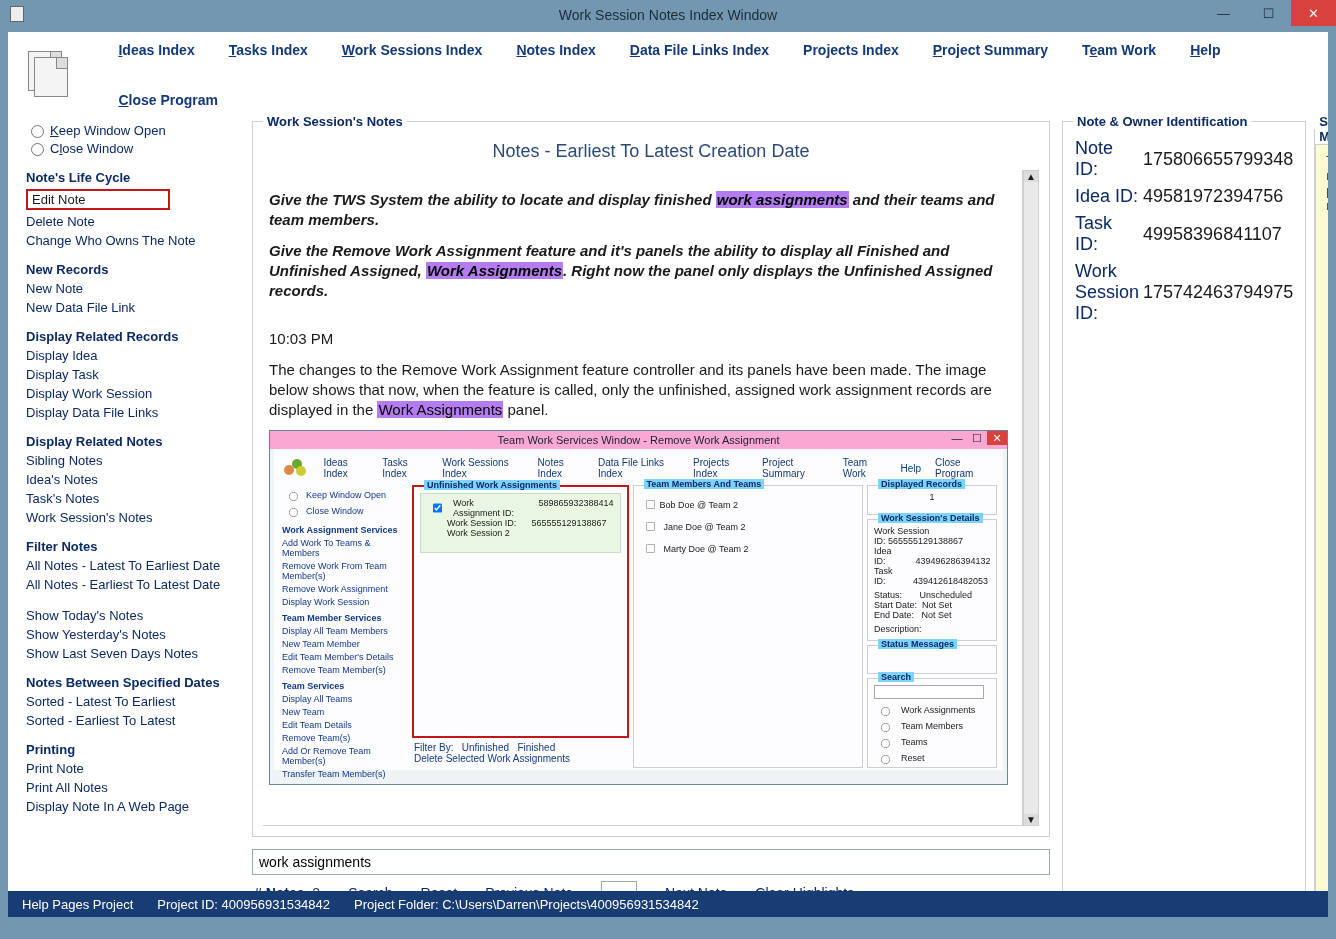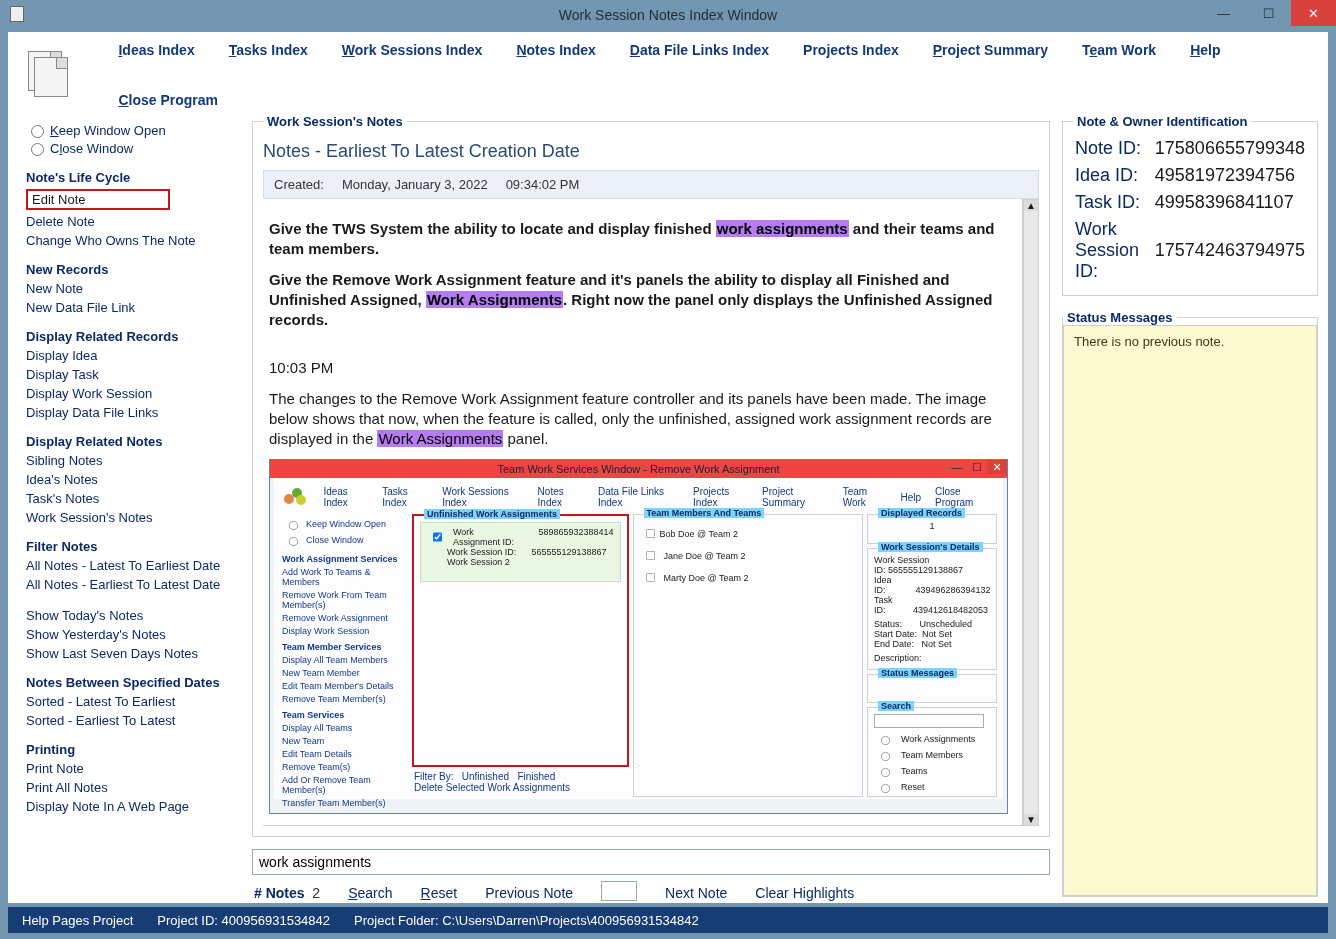--- a/index.html
+++ b/index.html
@@ -90,37 +90,37 @@
   }
   fieldset {
     border:1px solid #cfcfcf;
     margin:0 0 6px 0;
     padding: 6px 10px 10px 10px;
   }
   fieldset > legend {
     color:#0b2a66; font-weight:700; padding:0 4px; font-size:13px;
   }
   .notes-fieldset { flex:1; display:flex; flex-direction:column; position:relative; min-height:0; }
-  .notes-title { color:#2a4a7a; font-size:18px; padding:6px 0 8px; }
+  .notes-title { text-align:center; color:#2a4a7a; font-size:18px; padding:6px 0 8px; }
   .created-bar {
     background:#ecf0f8; border:1px solid #d6dbe8;
     padding:6px 10px; color:#333; font-size:13px; display:flex; gap:18px;
   }
   .note-body {
     flex:1; overflow:auto; border-right:1px solid #cfcfcf; border-bottom:1px solid #cfcfcf;
     padding: 10px 14px 10px 6px; position:relative;
   }
   .note-body p { margin: 10px 0; font-size:15px; line-height:1.35; }
-  .note-body .bold { font-weight:700; }
+  .note-body .bold { font-weight:700;font-style:italic; }
   .hl { background:#b57cf2; color:#000; padding:0 1px; }
   .embedded-shot {
     border:1px solid #6b83a2; background:#eef3f6; height:355px; position:relative;
     font-size:10px;
   }
-  .emb-title { position:absolute; top:0; left:0; right:0; height:18px; background:#ef4444; color:#14232d; display:flex; align-items:center; justify-content:center; font-size:11px;}
+  .emb-title { position:absolute; top:0; left:0; right:0; height:18px; background:#f9a8d4; color:#14232d; display:flex; align-items:center; justify-content:center; font-size:11px;}
   .emb-title .wc { position:absolute; right:0; top:0; display:flex;}
   .emb-title .wc div{ width:20px; height:14px; display:flex; align-items:center; justify-content:center;}
   .emb-title .wc .cl{ background:#d9413c; color:#fff;}
   .emb-body { position:absolute; top:18px; bottom:14px; left:4px; right:4px; background:#fdfdff; display:flex; flex-direction:column;}
   .emb-menubar { display:flex; gap:14px; align-items:center; padding:8px 10px 4px 10px; color:#123a7a; font-size:10px;}
   .emb-menubar .logo { width:20px; height:18px; position:relative; margin-right:8px;}
   .emb-menubar .logo span{ position:absolute; width:10px; height:10px; border-radius:50%; }
   .emb-main { flex:1; display:flex; padding:2px 6px; gap:4px; min-height:0;}
   .emb-left { width:128px; font-size:9px; color:#12398a; padding:2px 2px;}
   .emb-left .h{ font-weight:700; margin-top:6px; margin-bottom:2px;}
@@ -141,28 +141,28 @@
   }
   .controls-row {
     display:flex; align-items:flex-end; gap:28px; padding:6px 2px 2px 2px; color:#0b2a66; font-size:14px;
   }
   .controls-row .lbl { font-weight:700; }
   .controls-row .val { color:#333; font-weight:400; }
   .controls-row .link2 { color:#0b2a66; cursor:pointer; }
   .controls-row .ul { text-decoration:underline; }
   .page-box { border:1px solid #9aa; width:36px; height:20px; background:#fff;}
   .right-col {
-    width: 270px; padding:0 10px 0 4px; display:flex; flex-direction:column; gap:8px;
+    width: 270px; padding:0 10px 0 4px; display:flex; gap:8px;
   }
   .right-col table { width:100%; font-size:18px; color:#1a1a1a; border-collapse:collapse;}
   .right-col td { padding:3px 2px; }
   .right-col td.k { color:#0b2a66; width:110px;}
   .status-box { flex:1; background:#fbfad0; border:1px solid #cfcfcf; padding:8px 10px; font-size:13px; color:#3a3a1a; min-height:0; overflow:auto;}
   .status-bar {
-    position:absolute; left:8px; right:8px; bottom:6px; height:26px;
+    position:absolute; left:8px; right:8px; bottom:22px; height:26px;
     background:#183c74; color:#fff; display:flex; align-items:center; gap:24px; padding:0 14px; font-size:13px;
   }
   input[type=radio]{ margin-right:6px; }
 </style>
 </head>
 <body>
 
 <div class="outer-frame">
   <div class="titlebar">
     <div class="doc-icon"></div>
@@ -242,25 +242,20 @@
         <div class="heading">Printing</div>
         <div class="link">Print Note</div>
         <div class="link">Print All Notes</div>
         <div class="link">Display Note In A Web Page</div>
       </div>
 
       <div class="center-col">
         <fieldset class="notes-fieldset">
           <legend>Work Session's Notes</legend>
           <div class="notes-title">Notes - Earliest To Latest Creation Date</div>
-          <div class="created-bar">
-            <span>Created:</span>
-            <span>Monday, January 3, 2022</span>
-            <span>09:34:02 PM</span>
-          </div>
           <div style="flex:1; display:flex; min-height:0;">
             <div class="note-body">
               <p class="bold"><span>Give the TWS System the ability to locate and display finished </span><span class="hl">work assignments</span><span> and their teams and team members.</span></p>
               <p class="bold"><span>Give the Remove Work Assignment feature and it's panels the ability to display all Finished and Unfinished Assigned,  </span><span class="hl">Work Assignments</span><span>. Right now the panel only displays the Unfinished Assigned records.</span></p>
               <p style="margin-top:28px;">10:03 PM</p>
               <p><span>The changes to the Remove Work Assignment feature controller and its panels have been made. The image below shows that now, when the feature is called, only the unfinished, assigned work assignment records are displayed in the </span><span class="hl">Work Assignments</span><span> panel.</span></p>
 
               <div class="embedded-shot">
                 <div class="emb-title">
                   <span>Team Work Services Window - Remove Work Assignment</span>

